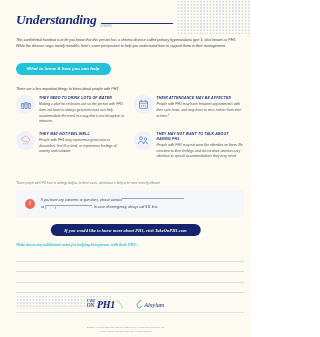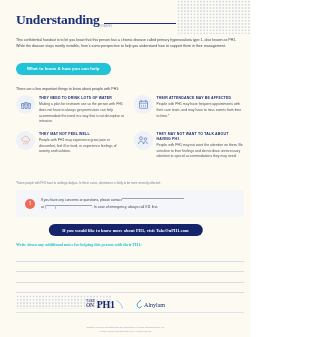--- a/index.html
+++ b/index.html
@@ -2,21 +2,21 @@
 <html><head>
 <meta charset="utf-8">
 <style>
   html,body{margin:0;padding:0;}
   body{
     width:261px;height:337px;overflow:hidden;
     background:#ffffff;
     font-family:"Liberation Sans", sans-serif;
     -webkit-font-smoothing:antialiased;
   }
-  .page{position:relative;width:251px;height:337px;background:#fdfaf1;overflow:hidden;}
+  .page{position:relative;width:251px;height:337px;background:#fdfaf1;overflow:hidden;font-style:italic;}
 
   
   .header{position:relative;height:34px;background:#fdfaf1;}
   .dots{
     position:absolute;right:0;top:0;width:74px;height:34px;
     background-image:radial-gradient(#c9d3e4 0.6px, transparent 0.7px);
     background-size:3.2px 3.2px;opacity:.85;
   }
   .title{
     position:absolute;left:16px;top:12px;

